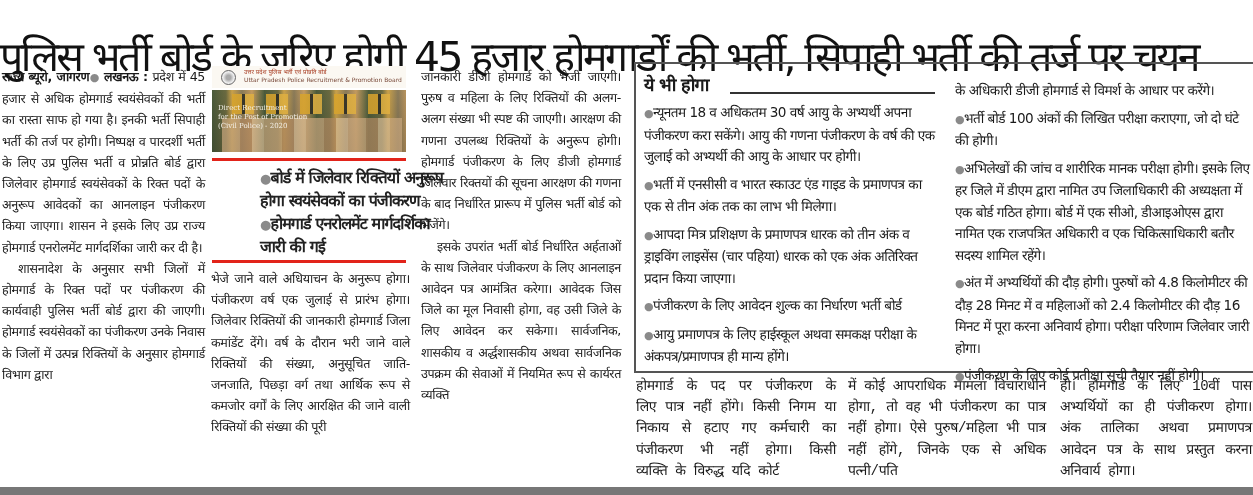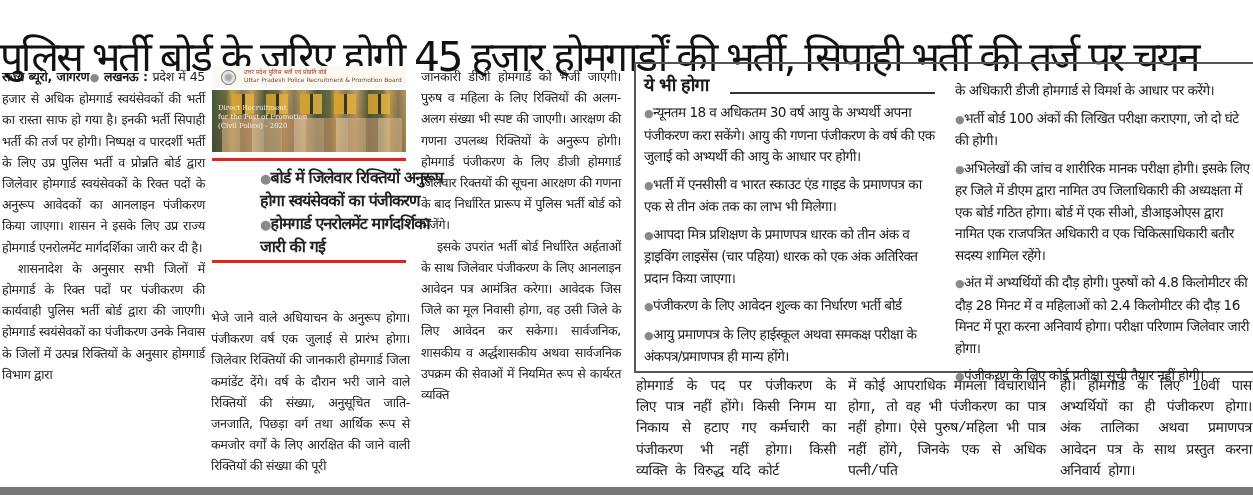--- a/index.html
+++ b/index.html
@@ -4,21 +4,21 @@
 <style>
   html, body { margin:0; padding:0; background:#ffffff; }
   body { width:1253px; height:495px; position:relative; overflow:hidden; font-family:"DejaVu Sans", sans-serif; color:#1a1a1a; }
   .headline { position:absolute; left:0; top:0; width:1253px; height:60px; font-size:41px; line-height:60px; font-weight:normal; letter-spacing:-2.6px; white-space:nowrap; transform-origin:left top; color:#111; }
   .col { position:absolute; font-size:12.6px; line-height:21.2px; text-align:justify; text-align-last:auto; letter-spacing:-0.35px; }
   .col p { margin:0; }
   .col p.indent { text-indent:16px; }
   .byline { font-weight:bold; }
   .dot { color:#8a8a8a; font-size:11px; }
   #col1 { left:2px; top:66px; width:203px; }
-  #col2 { left:211px; top:268px; width:199px;margin-top:39px; }
+  #col2 { left:211px; top:268px; width:199px; }
   #col3 { left:421px; top:66px; width:200px; }
   .photo { position:absolute; left:212px; top:66px; width:200px; height:86px; }
   .photo .banner { position:absolute; left:0; top:0; width:194px; height:22px; background:#fbf8f2; }
   .photo .emblem { position:absolute; left:9px; top:4px; width:13px; height:13px; border-radius:50%; border:1.5px solid #666; background:radial-gradient(circle,#aaa 25%,#eee 60%); }
   .photo .banner-hi { position:absolute; left:32px; top:2px; font-size:6px; color:#a5371c; white-space:nowrap; }
   .photo .banner-en { position:absolute; left:32px; top:10px; font-size:6px; color:#7a4b3b; white-space:nowrap; }
   .photo .pic { position:absolute; left:0; top:24px; width:194px; height:62px; background:
       linear-gradient(180deg, rgba(0,0,0,0) 0%, rgba(0,0,0,0.15) 100%),
       repeating-linear-gradient(90deg, #4a5a3a 0px, #6b6a40 14px, #caa14a 20px, #8a7a58 30px, #c49a5e 40px, #51603e 52px);
   }

